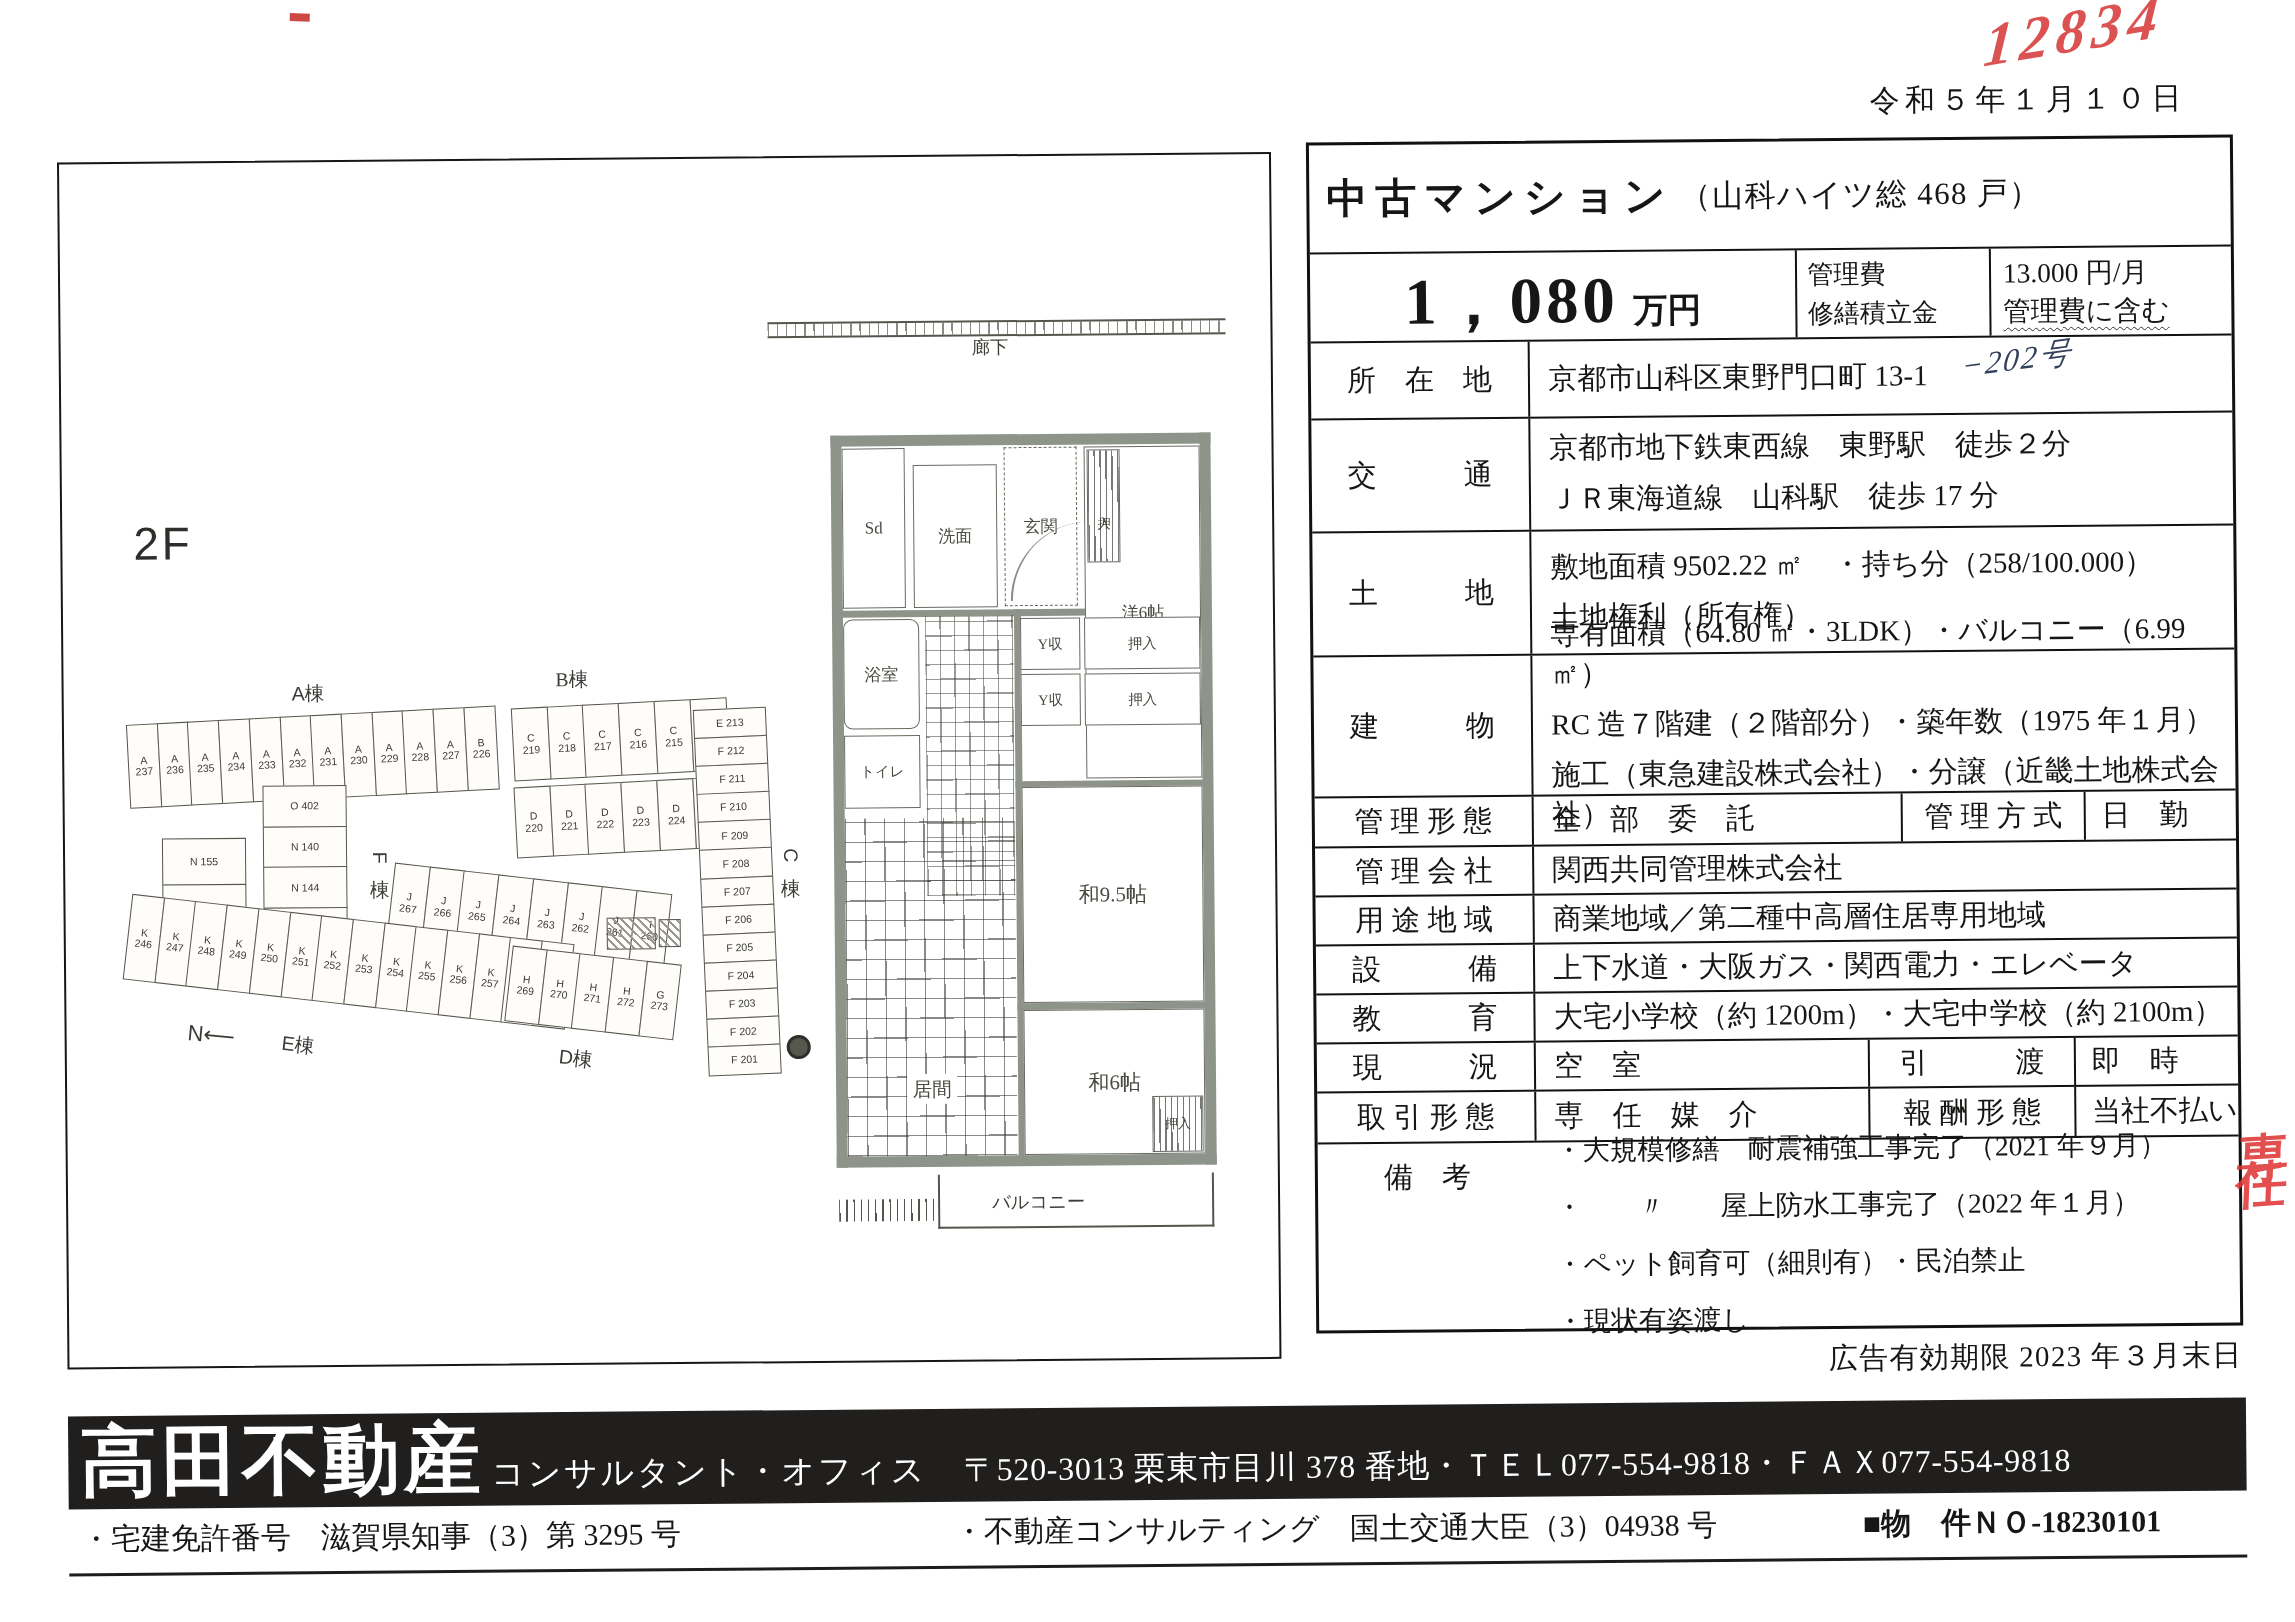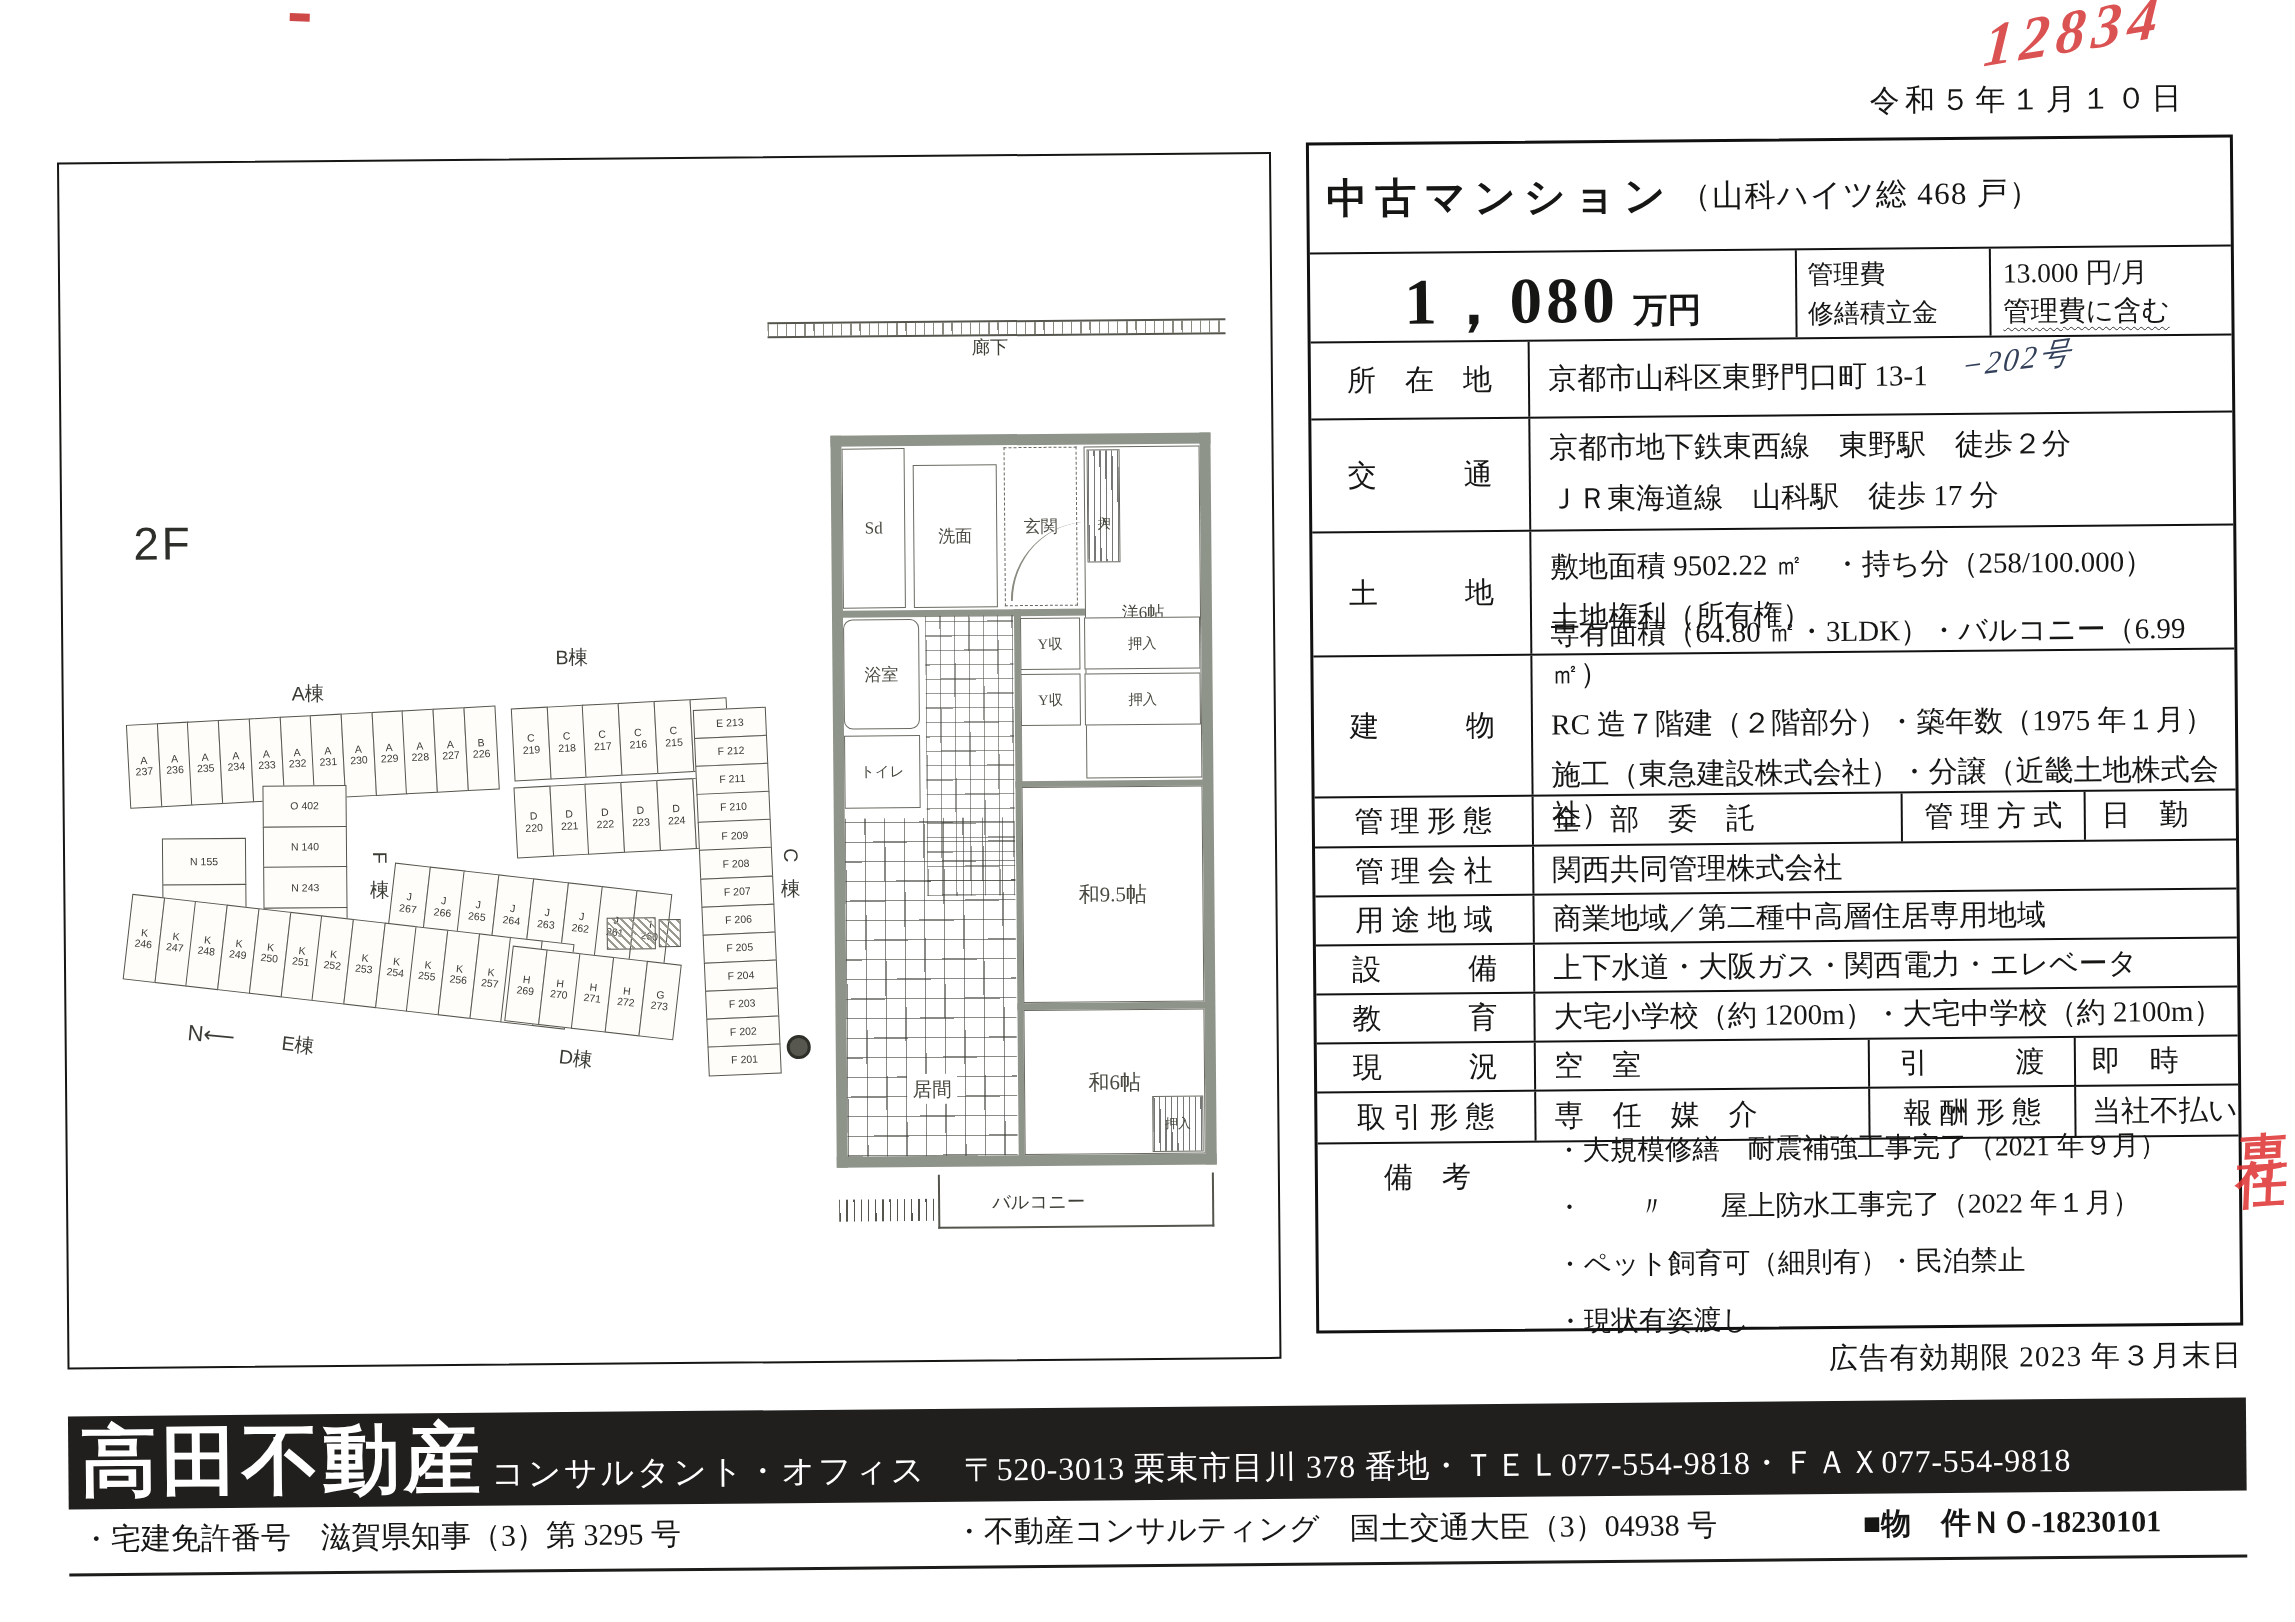--- a/index.html
+++ b/index.html
@@ -257,21 +257,21 @@
             </div>
           </div>
           <div class="unit-group v" style="left: 198px; top: 623px; transform: rotate(0deg);">
             <div class="unit-cell" style="width: 84px; height: 42px;">
               <span>O 402</span>
             </div>
             <div class="unit-cell" style="width: 84px; height: 42px;">
               <span>N 140</span>
             </div>
             <div class="unit-cell" style="width: 84px; height: 42px;">
-              <span>N 243</span>
+              <span>N 144</span>
             </div>
             <div class="unit-cell" style="width: 84px; height: 42px;">
               <span>N 242</span>
             </div>
             <div class="unit-cell" style="width: 84px; height: 42px;">
               <span>L 241</span>
             </div>
           </div>
           <div class="unit-group" style="left: 330px; top: 701px; transform: rotate(7deg);">
             <div class="unit-cell" style="width: 36px; height: 77px;">
@@ -383,21 +383,21 @@
               <span>272</span>
             </div>
             <div class="unit-cell" style="width: 35px; height: 76px;">
               <span>G</span>
               <span>273</span>
             </div>
           </div>
         </div>
 
     <div class="bldg-label" style="left:228px;top:518px;">A棟</div>
-    <div class="bldg-label" style="left:492px;top:484px;">B棟</div>
+    <div class="bldg-label" style="left:492px;top:506px;font-family:Liberation Serif, serif;">B棟</div>
     <div class="bldg-label vtext" style="left:713px;top:690px;">C棟</div>
     <div class="bldg-label vtext" style="left:302px;top:690px;">F棟</div>
     <div class="bldg-label" style="left:215px;top:869px;transform:rotate(7deg);">E棟</div>
     <div class="bldg-label" style="left:492px;top:885px;transform:rotate(7deg);">D棟</div>
     <div class="north">N⟵</div>
     <div class="hl-dot"></div>
     <div class="mini-struct" style="left:541px;top:758px;width:47px;height:30px;"></div>
     <div class="mini-struct" style="left:593px;top:760px;width:19.6px;height:26px;"></div>
 
     <div class="corridor-top"></div>

